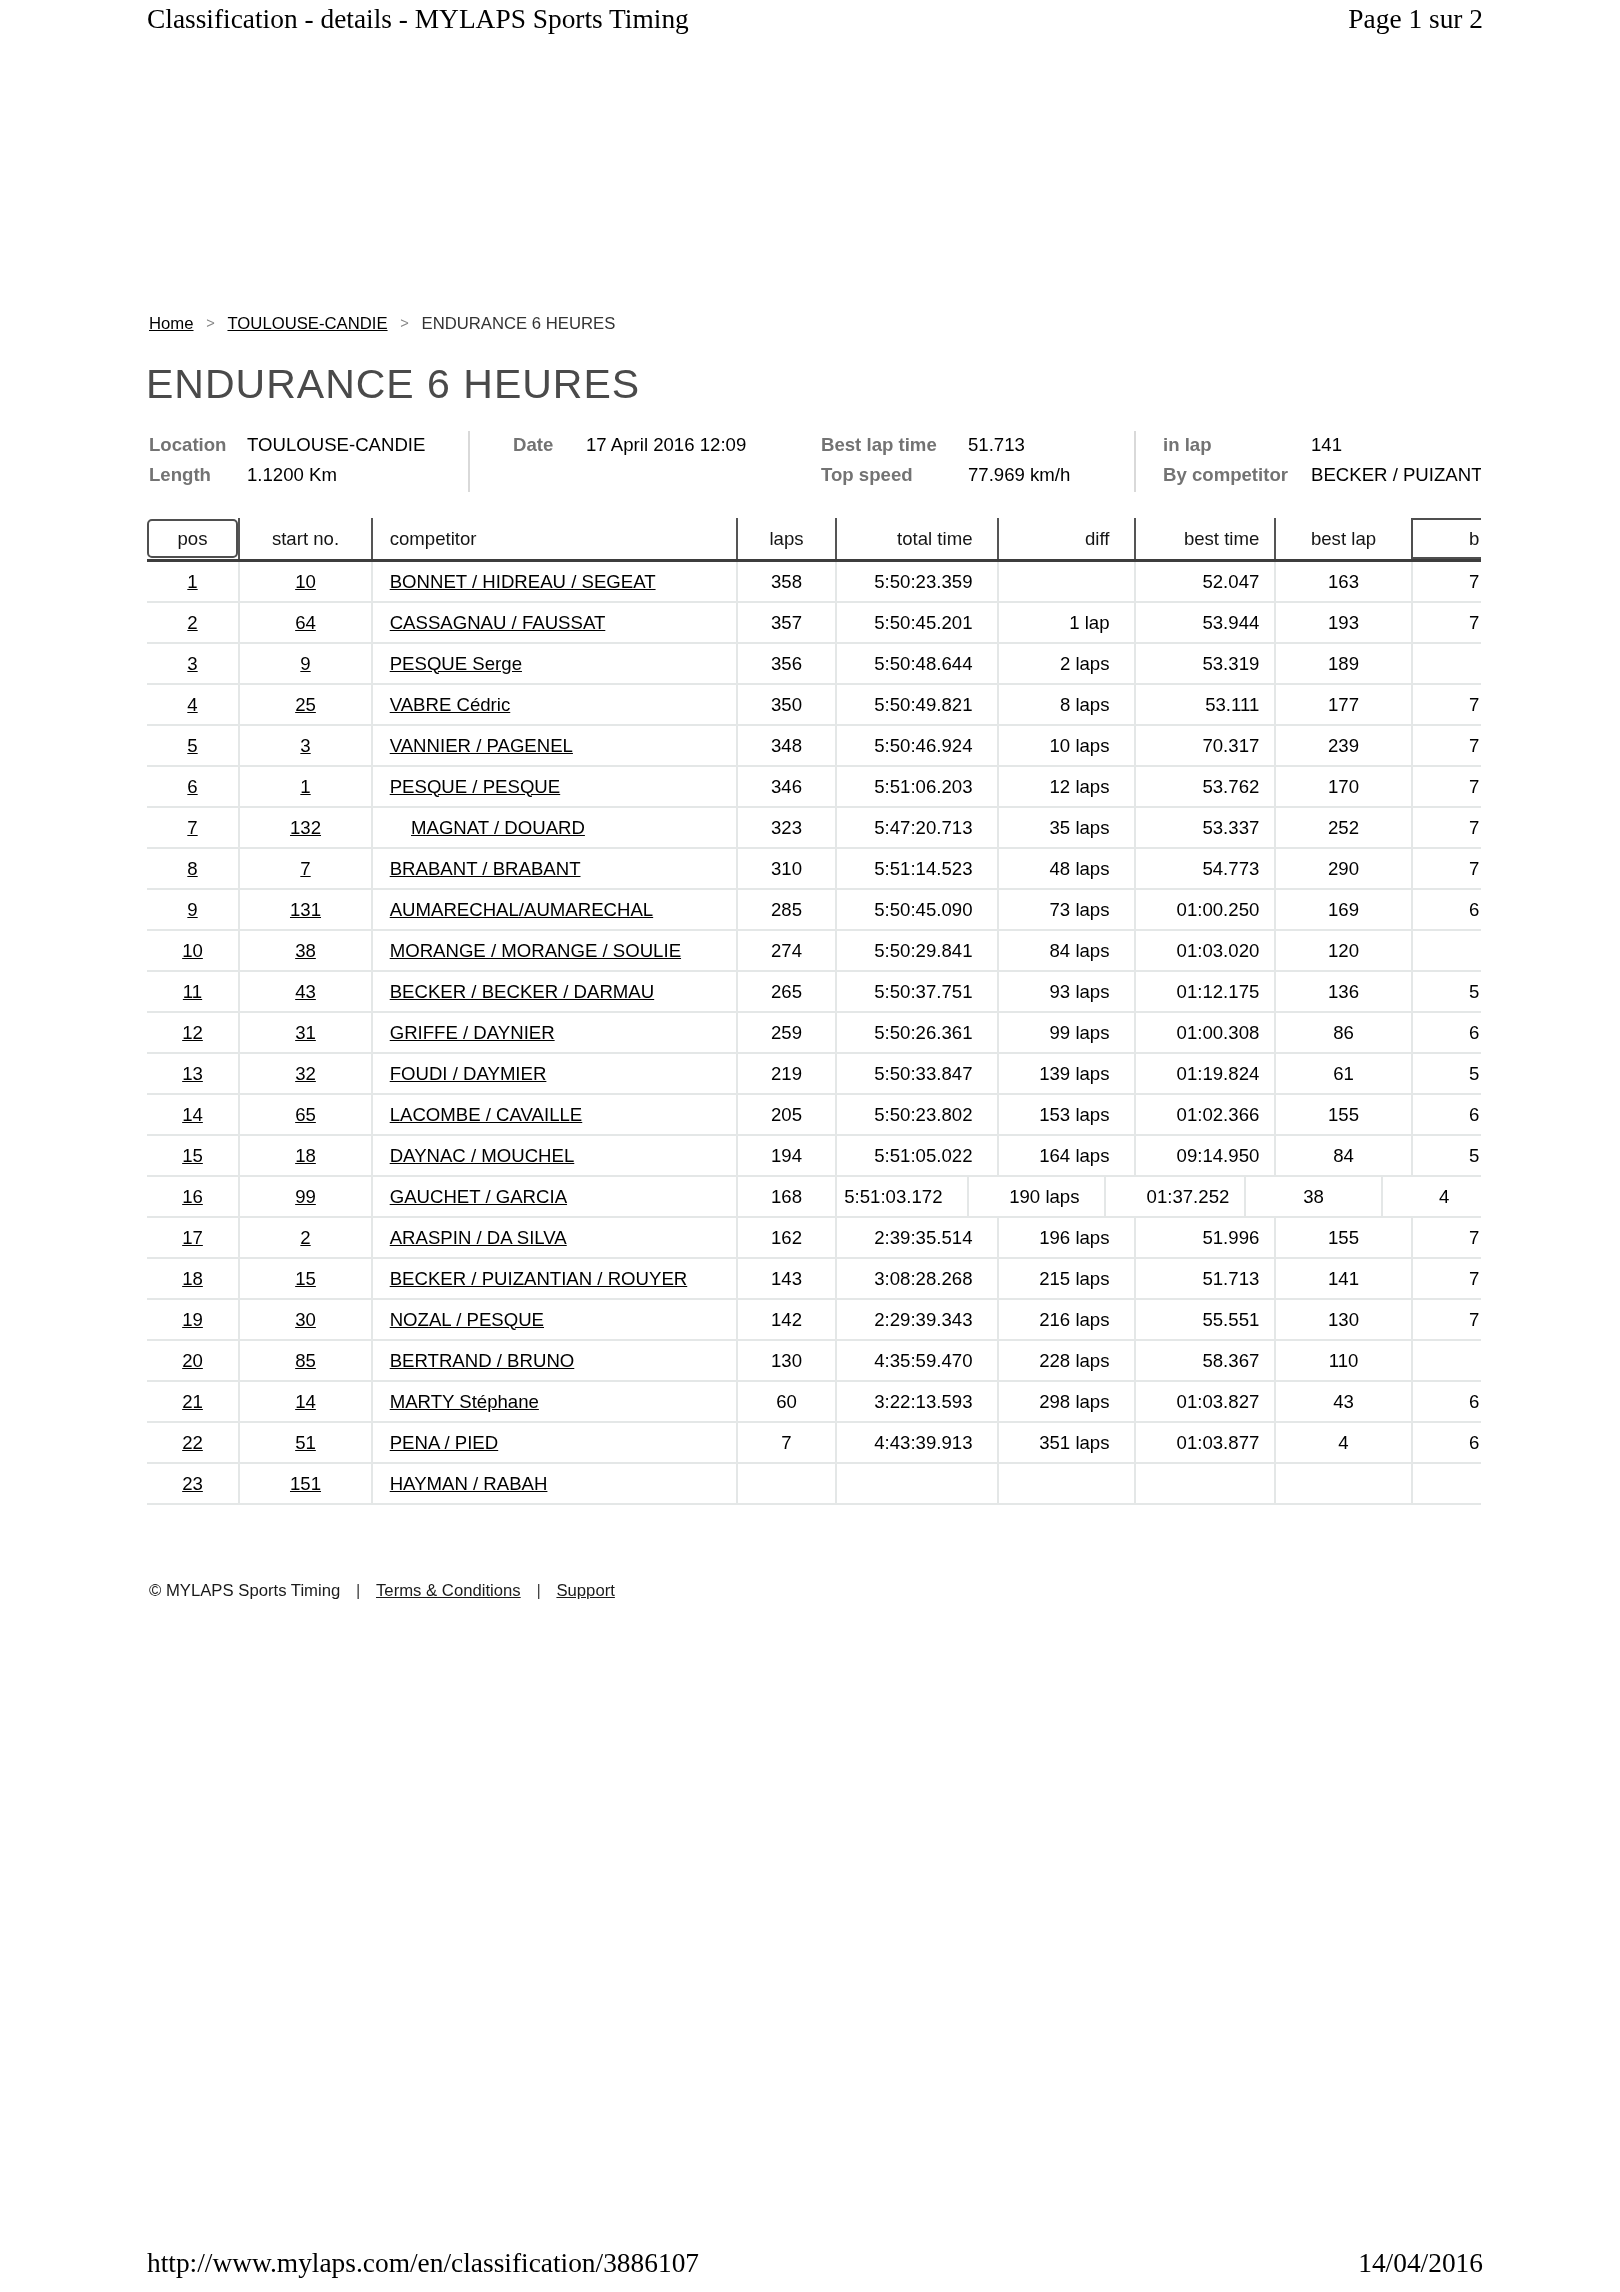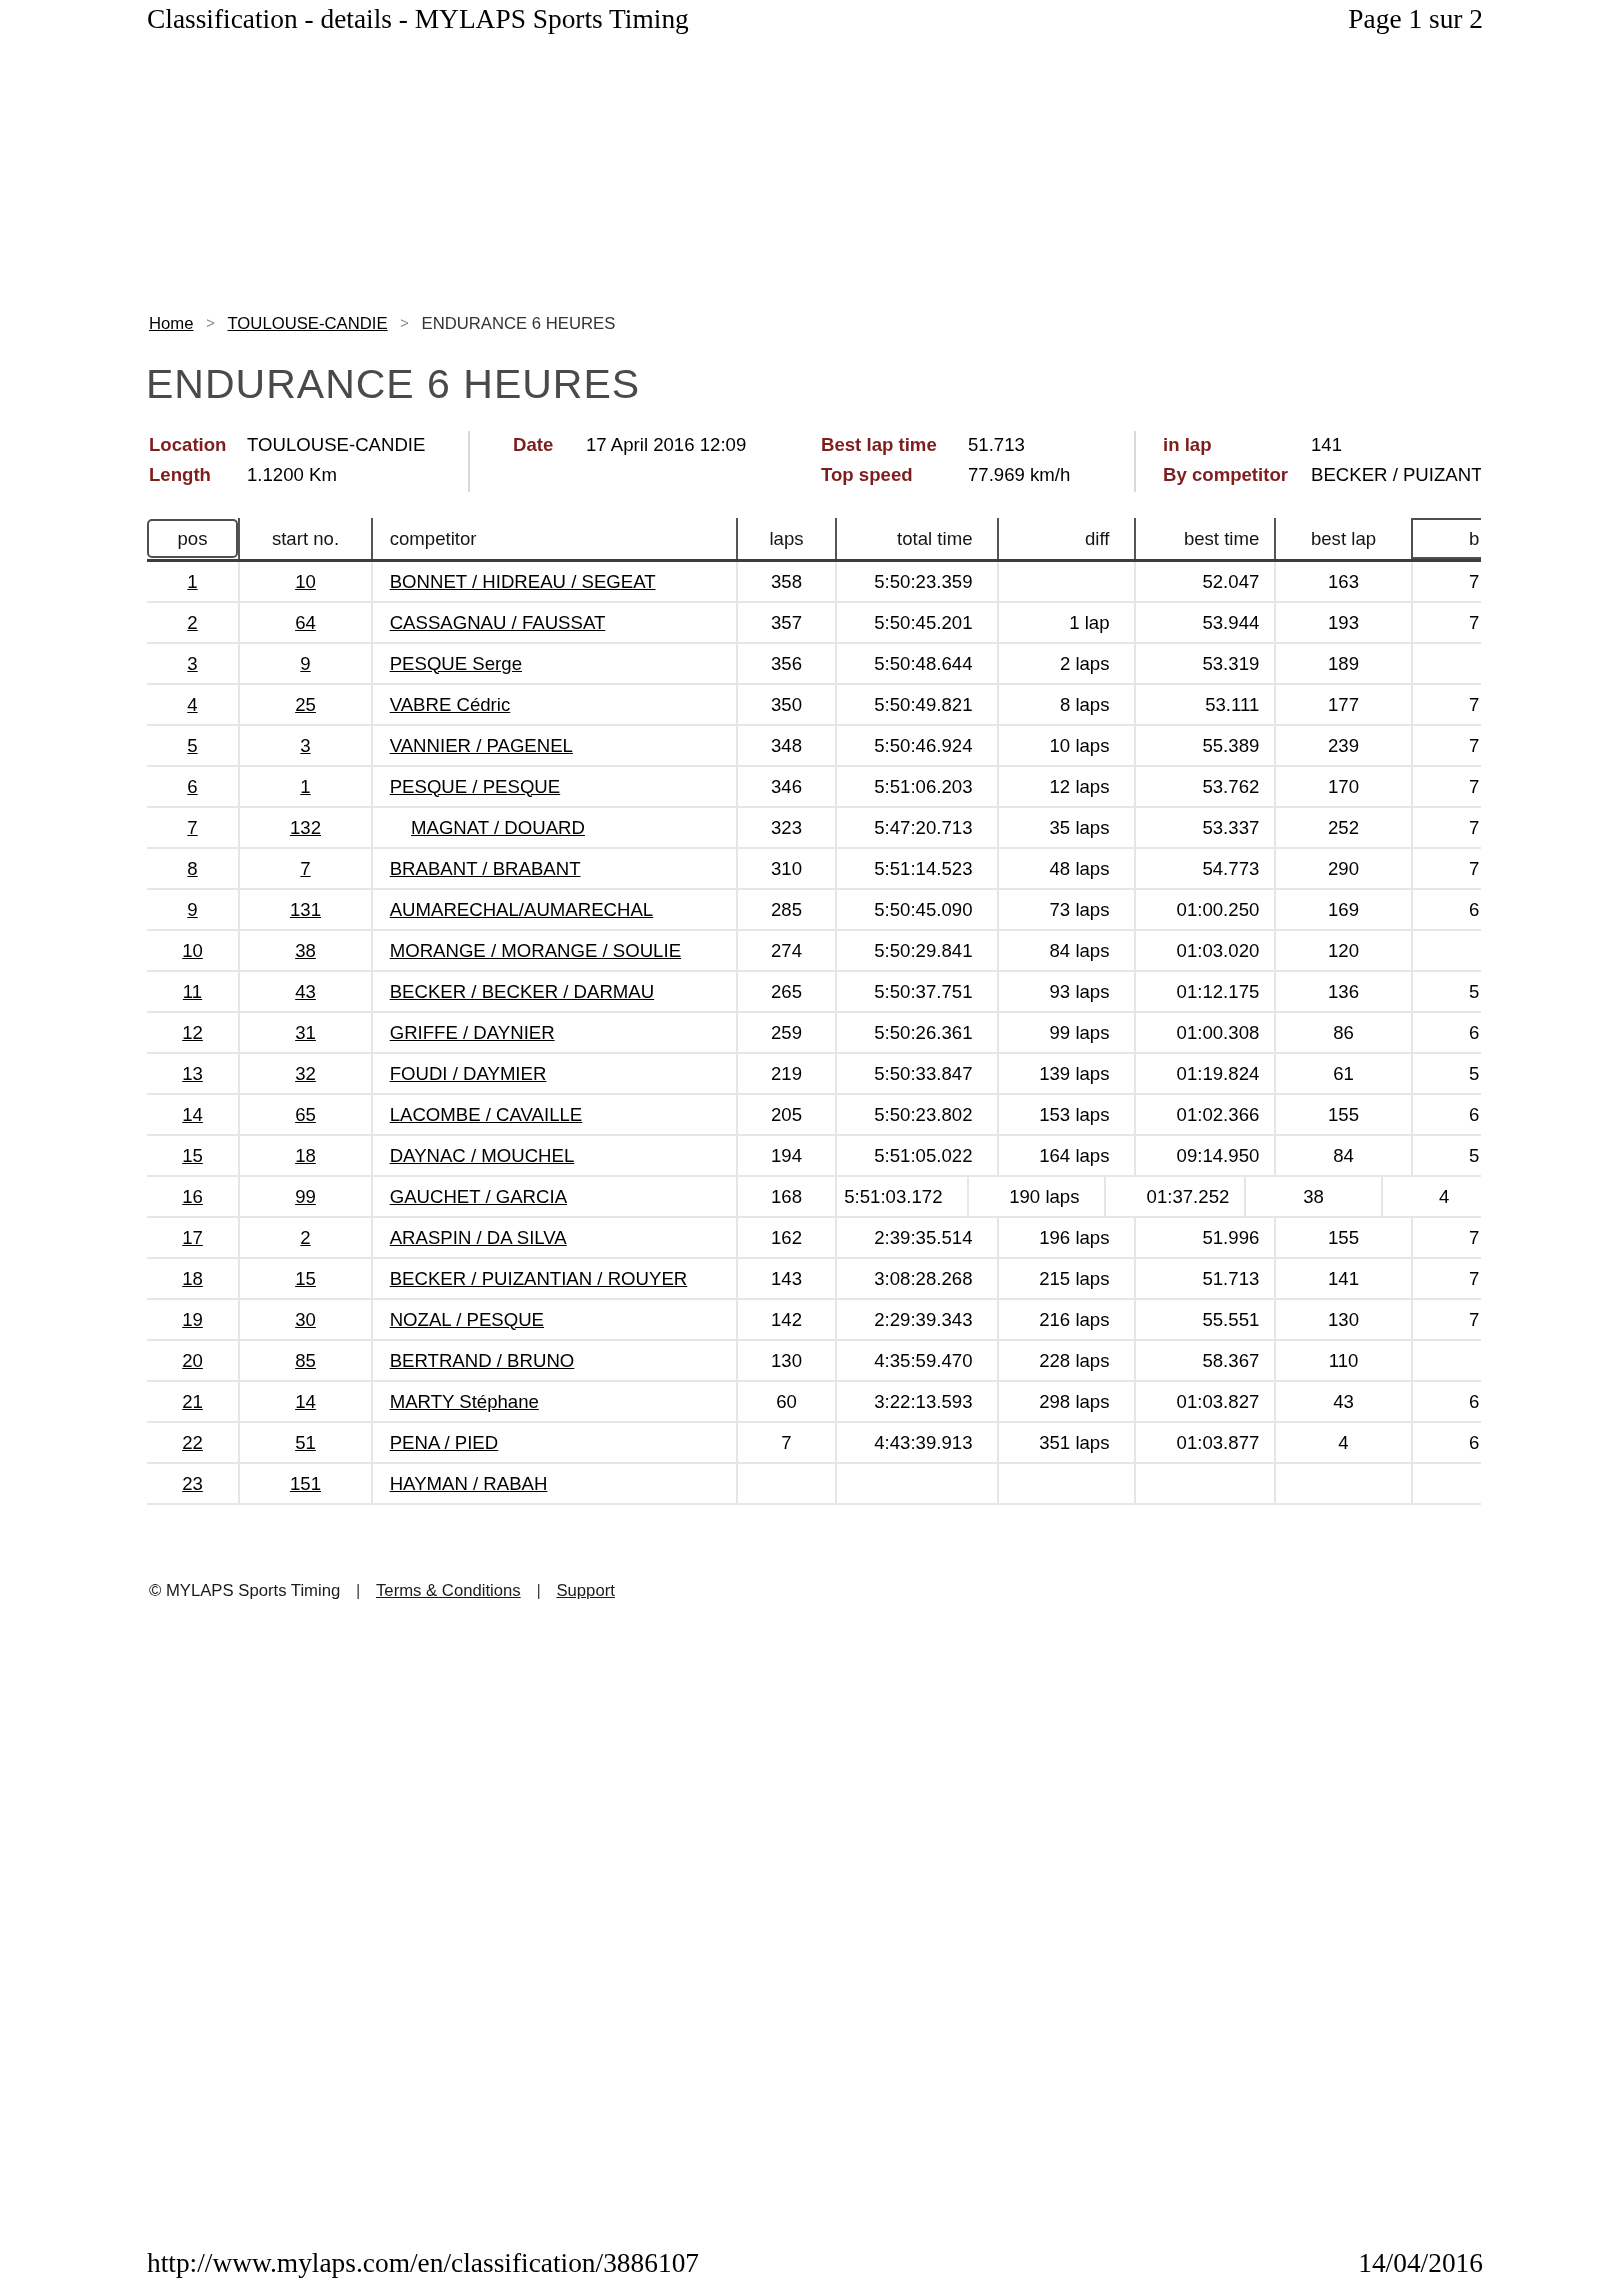--- a/index.html
+++ b/index.html
@@ -18,21 +18,21 @@
   .crumb.link{cursor:pointer}
   .crumb-sep{color:#858585;font-size:14.7px;transform:translateY(-1px)}
 
   
   .page-title{position:absolute;left:146px;top:361px;font-size:41px;font-weight:200;
               color:#4a4a4a;letter-spacing:1px;white-space:nowrap;}
 
   
   .info{position:absolute;left:147px;top:431px;width:1334px;height:63px;font-size:18.6px;}
   .info span{position:absolute;white-space:nowrap;line-height:23.5px;}
-  .info .lbl{font-weight:bold;color:#7f1d1d;}
+  .info .lbl{font-weight:bold;color:#737373;}
   .info .val{color:#000;}
   .r1{top:2px}.r2{top:32px}
   .divider{position:absolute;top:0;height:61px;border-left:2px solid #d9d9d9;}
   .clip{overflow:hidden;}
 
   
   .table{position:absolute;left:147px;top:518px;width:1334px;overflow:hidden;background:#fff;}
   .hrow{display:flex;height:41px;border-bottom:3.9px solid #3d3d3d;align-items:center;
         font-size:18.6px;color:#151515;}
   .hcell{box-sizing:border-box;height:100%;display:flex;align-items:center;flex:none;white-space:nowrap;}
@@ -184,21 +184,21 @@
         </div>
         <div class="tcell c-center" style="width: 133px;">
           <span class="link">3</span>
         </div>
         <div class="tcell c-left" style="width: 365px;">
           <span class="link">VANNIER / PAGENEL</span>
         </div>
         <div class="tcell c-center" style="width: 99px;">348</div>
         <div class="tcell c-right" style="width: 162px;">5:50:46.924</div>
         <div class="tcell c-right" style="width: 137px;">10 laps</div>
-        <div class="tcell c-right2" style="width: 140px;">55.389</div>
+        <div class="tcell c-right2" style="width: 140px;">70.317</div>
         <div class="tcell c-center" style="width: 137px;">239</div>
         <div class="tcell c-speed" style="width: 157px;">7</div>
       </div>
       <div class="trow">
         <div class="tcell c-center" style="width: 91px;">
           <span class="link">6</span>
         </div>
         <div class="tcell c-center" style="width: 133px;">
           <span class="link">1</span>
         </div>

